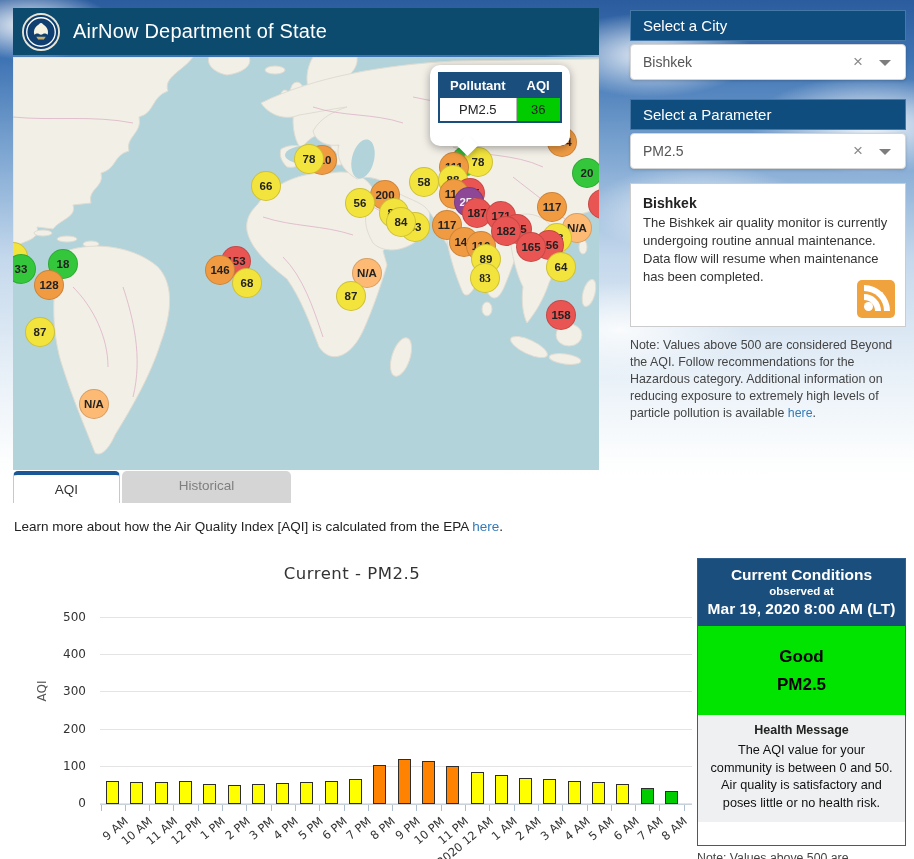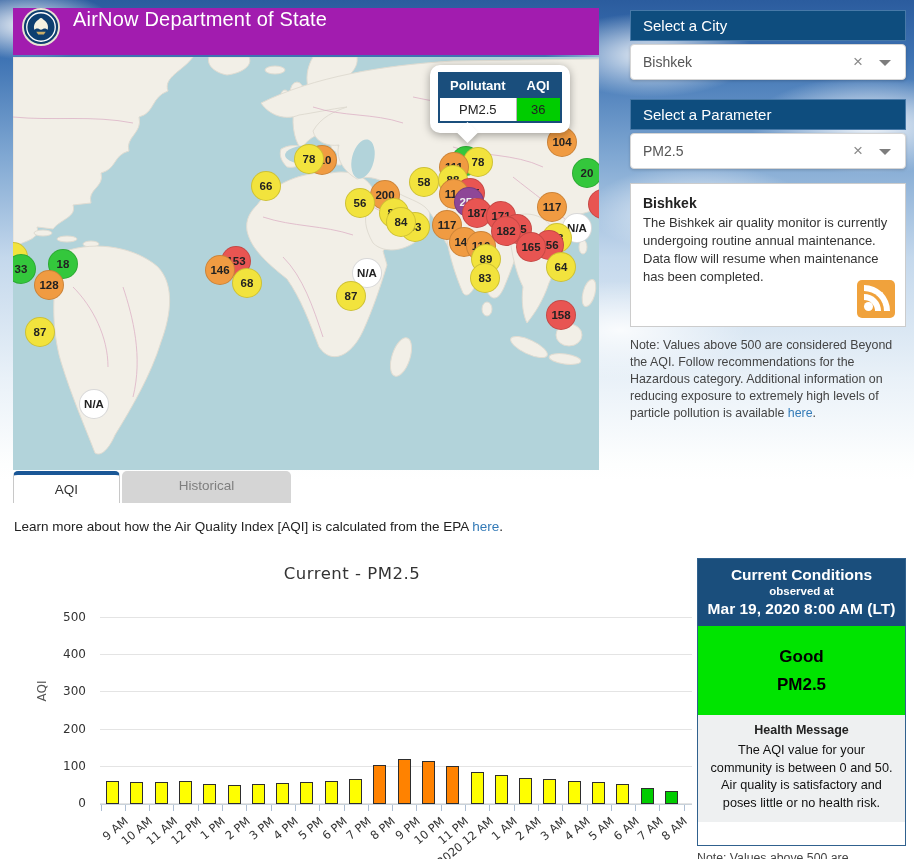--- a/index.html
+++ b/index.html
@@ -12,37 +12,37 @@
       radial-gradient(ellipse 120px 50px at 30px 25px, rgba(255,255,255,.95), rgba(255,255,255,0) 70%),
       radial-gradient(ellipse 150px 60px at 650px 55px, rgba(255,255,255,.9), rgba(255,255,255,0) 70%),
       radial-gradient(ellipse 170px 70px at 870px 125px, rgba(255,255,255,.92), rgba(255,255,255,0) 70%),
       radial-gradient(ellipse 160px 65px at 700px 210px, rgba(255,255,255,.8), rgba(255,255,255,0) 70%),
       radial-gradient(ellipse 180px 70px at 620px 330px, rgba(255,255,255,.85), rgba(255,255,255,0) 70%),
       linear-gradient(180deg,#2b5c9e 0%, #3f74b4 7%, #7fa7d2 18%, #c4d8ec 30%, #e9f1f8 44%, #fdfefe 54%, #ffffff 56%);
     background-repeat:no-repeat;
   }
   
   .app-header { position:absolute; left:13px; top:8px; width:586px; height:47px;
-    background:#a21caf; display:flex; align-items:flex-start; padding-left:9px; }
+    background:#0c4a6e; display:flex; align-items:center; padding-left:9px; }
   .app-title { color:#fff; font-size:20px; margin-left:13px; letter-spacing:.2px; }
   
   .map { position:absolute; left:13px; top:57px; width:586px; height:413px;
     background:#b2d3da; overflow:hidden; }
   .map svg.land { position:absolute; left:0; top:0; }
   .marker { position:absolute; width:30px; height:30px; border-radius:50%;
     text-align:center; line-height:29px; font-size:11.5px; font-weight:bold; color:#222;
     border:1px solid rgba(0,0,0,.15); }
   .marker.good { background:#34c73c; }
   .marker.moderate { background:#f2e33d; }
   .marker.usg { background:#f09b42; }
   .marker.unhealthy { background:#e85552; }
   .marker.very-unhealthy { background:#8e4797; color:#eee; }
-  .marker.na { background:#ffffff; }
+  .marker.na { background:#fdba74; }
   .popup { position:absolute; left:417px; top:8px; background:#fff; border-radius:10px;
-    padding:7px 8px 10px 8px; box-shadow:0 2px 8px rgba(0,0,0,.35); z-index:50; }
+    padding:7px 8px 23px 8px; box-shadow:0 2px 8px rgba(0,0,0,.35); z-index:50; }
   .popup table { border-collapse:collapse; border:2px solid #1a4e7c; }
   .popup th { background:#1a4e7c; color:#fff; font-size:13px; padding:4px 10px; border:1px solid #1a4e7c; }
   .popup td { font-size:13px; text-align:center; padding:4px 8px; border:1px solid #b9b9b9; background:#fff; color:#222; }
   .popup td.aqi-cell { background:#00cc00; border:1px solid #1a4e7c; }
   .popup .tail { position:absolute; left:30px; bottom:-7px; width:15px; height:15px;
     background:#fff; transform:rotate(45deg); box-shadow:3px 3px 5px rgba(0,0,0,.18); }
   
   .sel-header { position:absolute; left:630px; width:276px; height:31px; background:#0e4d7e;
     border:1px solid #4779a8; color:#fff; font-size:15px; line-height:29px; padding-left:12px; }
   .dropdown { position:absolute; left:630px; width:276px; height:36px; background:#fff;
@@ -195,21 +195,21 @@
       <div class="marker moderate" style="left: 425px; top: 108px;">88</div>
       <div class="marker unhealthy" style="left: 442px; top: 121px;">145</div>
       <div class="marker usg" style="left: 426px; top: 122px;">114</div>
       <div class="marker very-unhealthy" style="left: 441px; top: 130px;">259</div>
       <div class="marker unhealthy" style="left: 449px; top: 141px;">187</div>
       <div class="marker unhealthy" style="left: 473px; top: 144px;">171</div>
       <div class="marker usg" style="left: 419px; top: 153px;">117</div>
       <div class="marker usg" style="left: 436px; top: 170px;">148</div>
       <div class="marker usg" style="left: 453px; top: 174px;">110</div>
       <div class="marker moderate" style="left: 458px; top: 187px;">89</div>
-      <div class="marker moderate" style="left: 457px; top: 206px;">83</div>
+      <div class="marker moderate" style="left: 457px; top: 206px; font-family: Liberation Serif, serif;">83</div>
       <div class="marker unhealthy" style="left: 489px; top: 157px;">185</div>
       <div class="marker unhealthy" style="left: 478px; top: 159px;">182</div>
       <div class="marker na" style="left: 549px; top: 156px;">N/A</div>
       <div class="marker moderate" style="left: 529px; top: 166px;">78</div>
       <div class="marker unhealthy" style="left: 521px; top: 173px;">156</div>
       <div class="marker unhealthy" style="left: 503px; top: 175px;">165</div>
       <div class="marker usg" style="left: 524px; top: 135px;">117</div>
       <div class="marker usg" style="left: 534px; top: 70px;">104</div>
       <div class="marker good" style="left: 559px; top: 101px;">20</div>
       <div class="marker moderate" style="left: 533px; top: 195px;">64</div>

